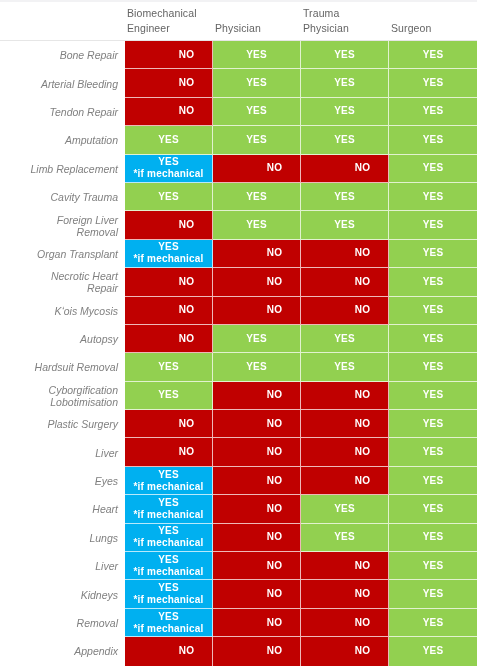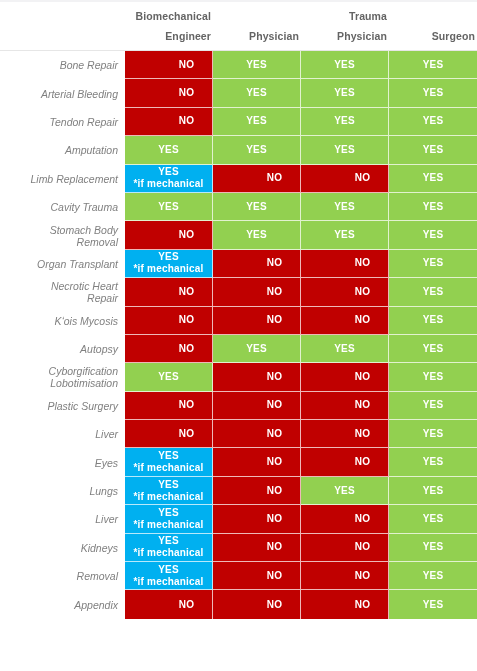--- a/index.html
+++ b/index.html
@@ -38,25 +38,25 @@
 
   th.corner {
     width: 125px;
     padding: 0;
     border: none;
     background: transparent;
   }
   th.colhead {
     padding: 2px 2px 4px 2px;
     font-size: 10.5px;
-    font-weight: bold;
+    font-weight: normal;
     color: #646464;
-    text-align: right;
+    text-align: left;
     vertical-align: bottom;
-    line-height: 20px;
+    line-height: 15px;
     background: transparent;
     border: none;
     height: 29px;
     letter-spacing: 0.1px;
   }
 
   tr.header-sep td {
     padding: 0;
     height: 1px;
     border: none;
@@ -172,21 +172,21 @@
           <td class="cell v-yes last-col">YES</td>
         </tr>
         <tr>
           <td class="rowlabel">Cavity Trauma</td>
           <td class="cell v-yes">YES</td>
           <td class="cell v-yes">YES</td>
           <td class="cell v-yes">YES</td>
           <td class="cell v-yes last-col">YES</td>
         </tr>
         <tr>
-          <td class="rowlabel">Stomach Body
+          <td class="rowlabel">Foreign Liver
 Removal</td>
           <td class="cell v-no">NO</td>
           <td class="cell v-yes">YES</td>
           <td class="cell v-yes">YES</td>
           <td class="cell v-yes last-col">YES</td>
         </tr>
         <tr>
           <td class="rowlabel">Organ Transplant</td>
           <td class="cell v-cond">YES
 *if mechanical</td>
@@ -210,20 +210,27 @@
           <td class="cell v-yes last-col">YES</td>
         </tr>
         <tr>
           <td class="rowlabel">Autopsy</td>
           <td class="cell v-no">NO</td>
           <td class="cell v-yes">YES</td>
           <td class="cell v-yes">YES</td>
           <td class="cell v-yes last-col">YES</td>
         </tr>
         <tr>
+          <td class="rowlabel">Hardsuit Removal</td>
+          <td class="cell v-yes">YES</td>
+          <td class="cell v-yes">YES</td>
+          <td class="cell v-yes">YES</td>
+          <td class="cell v-yes last-col">YES</td>
+        </tr>
+        <tr>
           <td class="rowlabel">Cyborgification
 Lobotimisation</td>
           <td class="cell v-yes">YES</td>
           <td class="cell v-no">NO</td>
           <td class="cell v-no">NO</td>
           <td class="cell v-yes last-col">YES</td>
         </tr>
         <tr>
           <td class="rowlabel">Plastic Surgery</td>
           <td class="cell v-no">NO</td>
@@ -237,20 +244,28 @@
           <td class="cell v-no">NO</td>
           <td class="cell v-no">NO</td>
           <td class="cell v-yes last-col">YES</td>
         </tr>
         <tr>
           <td class="rowlabel">Eyes</td>
           <td class="cell v-cond">YES
 *if mechanical</td>
           <td class="cell v-no">NO</td>
           <td class="cell v-no">NO</td>
+          <td class="cell v-yes last-col">YES</td>
+        </tr>
+        <tr>
+          <td class="rowlabel">Heart</td>
+          <td class="cell v-cond">YES
+*if mechanical</td>
+          <td class="cell v-no">NO</td>
+          <td class="cell v-yes">YES</td>
           <td class="cell v-yes last-col">YES</td>
         </tr>
         <tr>
           <td class="rowlabel">Lungs</td>
           <td class="cell v-cond">YES
 *if mechanical</td>
           <td class="cell v-no">NO</td>
           <td class="cell v-yes">YES</td>
           <td class="cell v-yes last-col">YES</td>
         </tr>

